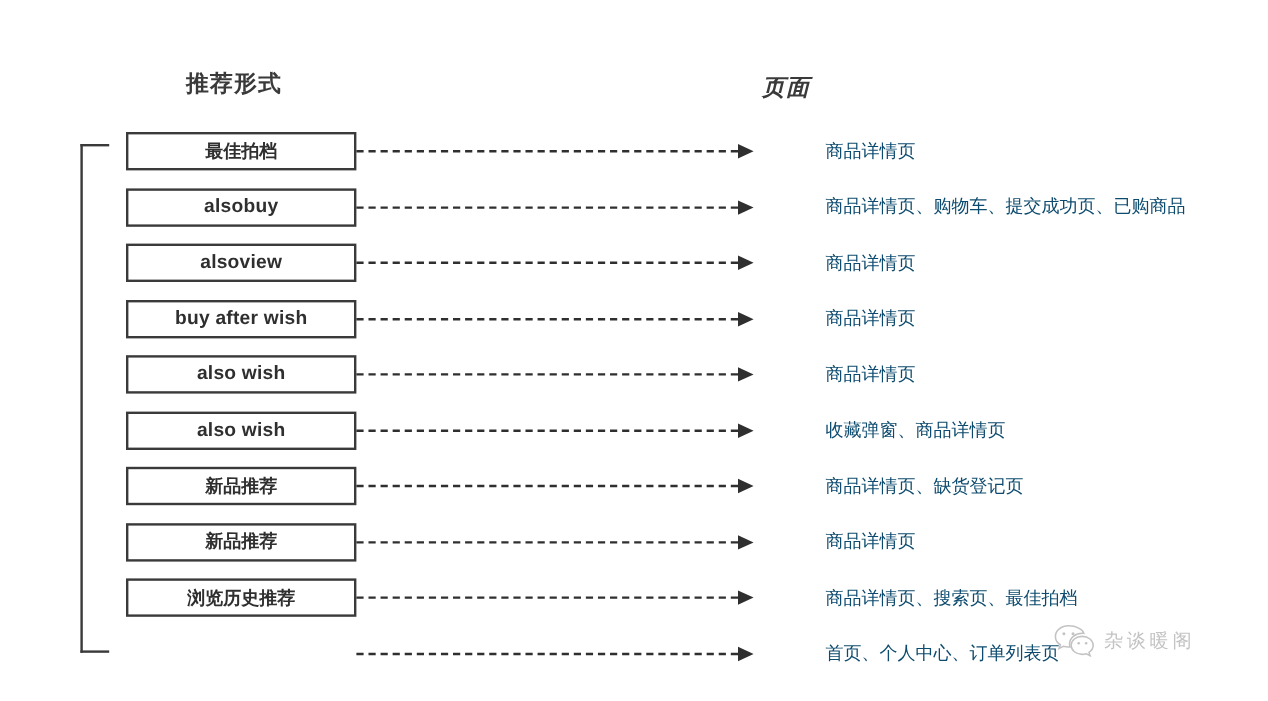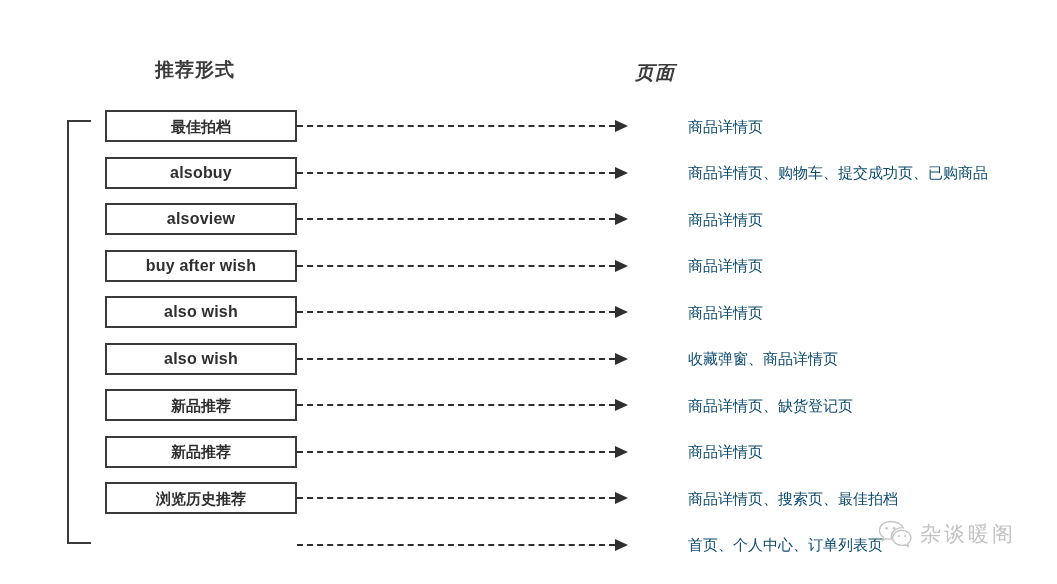--- a/index.html
+++ b/index.html
@@ -133,21 +133,21 @@
     gap: 8px;
     opacity: 0.40;
     pointer-events: none;
   }
   #watermark .wm-icon {
     width: 34px;
     height: 30px;
     position: relative;
   }
   #watermark .wm-text {
-    font-size: 21px;
+    font-size: 16px;
     color: #6a6a6a;
     letter-spacing: 3px;
     white-space: nowrap;
   }
 </style>
 </head>
 <body>
 
 <div id="diagram-root">
 

